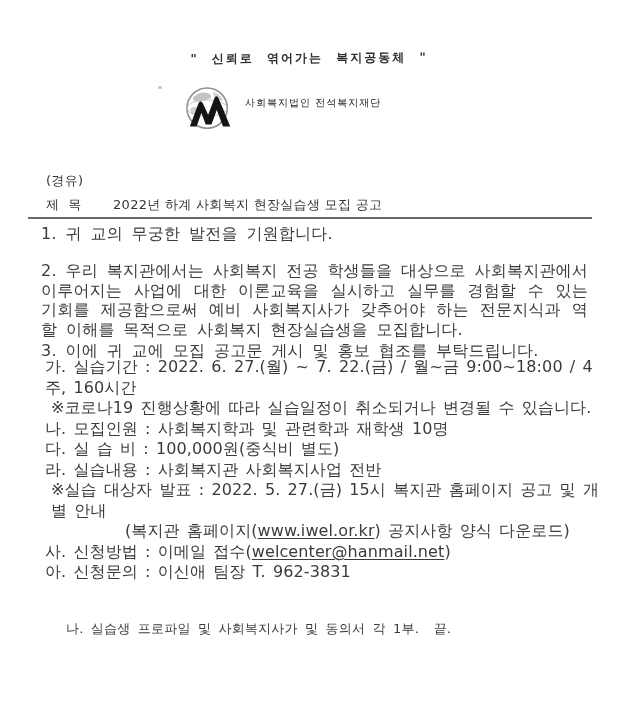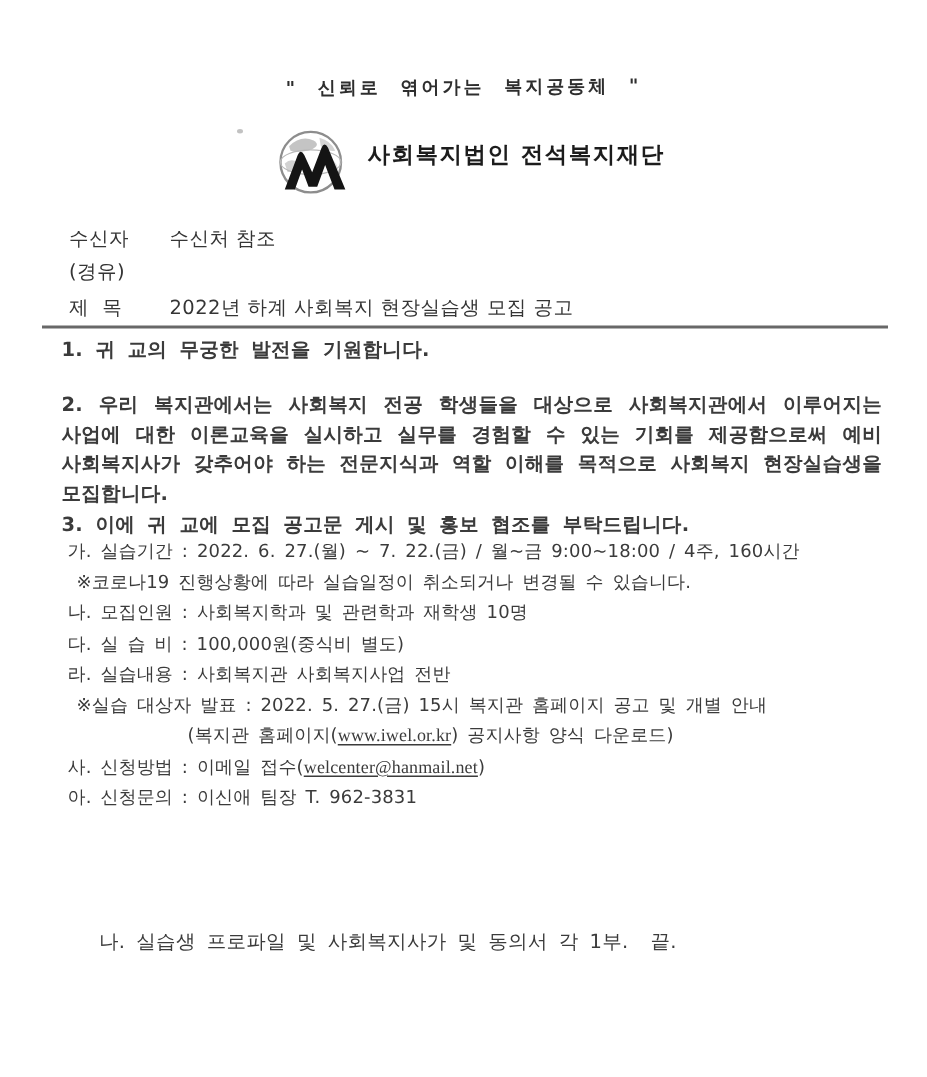--- a/index.html
+++ b/index.html
@@ -24,21 +24,21 @@
     transform:rotate(-0.4deg);
   }
 
   
   .logo-block {
     position:absolute; top:86px; left:184px;
     display:flex; align-items:center; gap:7px;
   }
   .logo-icon { display:block; width:54px; height:50px; }
   .org-foundation {
-    font-size:15px; font-weight:700; letter-spacing:1px;
+    font-size:10px; font-weight:400; letter-spacing:1px;
     color:#1c1c1c; margin-bottom:16px;
   }
   .org-name {
     font-size:22px; font-weight:800; letter-spacing:1.5px;
     color:#101010; line-height:1.05;
   }
 
   
   .scan-dot {
     position:absolute; top:86px; left:158px;
@@ -55,38 +55,37 @@
   .hdr-value { white-space:pre; }
 
   .divider {
     position:absolute; top:217px; left:28px; width:564px; height:2px;
     background:#4d4d4d; opacity:.85;
   }
 
   
   .body-block {
     position:absolute; top:224px; left:41px; width:547px;
-    font-size:13px; letter-spacing:.2px; word-spacing:3.5px;
+    font-size:16px; letter-spacing:.2px; word-spacing:3.5px;
     color:#3b3b3b;
-    font-weight:bold;
   }
   .body-block .p1 { line-height:20px; margin:0; }
   .body-block .p2 { line-height:19.5px; margin:17px 0 0 0; text-align:justify; }
   .body-block .p3 { line-height:20px; margin:2px 0 0 0; }
 
   
   .details {
     position:absolute; top:357px; left:45px; width:558px;
-    font-size:12px; line-height:20.5px;
+    font-size:16px; line-height:20.5px;
     letter-spacing:.1px; word-spacing:2px;
     color:#3b3b3b;
   }
   .details .note { padding-left:6px; }
   .details .sub-note { padding-left:80px; }
-  .doc-link { text-decoration:underline; color:inherit; text-underline-offset:2px;font-family:Liberation Serif, serif; }
+  .doc-link { text-decoration:underline; color:inherit; text-underline-offset:2px; }
 
   
   .attach {
     position:absolute; top:617px; left:35px; width:560px;
     font-size:13px; line-height:23.5px;
     letter-spacing:.2px; word-spacing:3px;
     color:#3b3b3b;
   }
   .attach .indent { padding-left:31px; }
 </style>
@@ -109,23 +108,20 @@
         <path d="M36 20 Q42 22 43 28 Q38 29 35 25 Z" fill="#c6c6c6" opacity="0.6"></path>
         <ellipse cx="24" cy="23" rx="21" ry="8.5" fill="none" stroke="#b9b9b9" stroke-width="0.8"></ellipse>
         <path d="M6 42 L15 18 Q17 13.5 19.5 18 L25 30 L31.5 13 Q33.5 8.5 36 13 L48 42 L40.5 42 L34 25 L28.5 40 L22.5 40 L18 28 L13 42 Z" fill="#141414"></path>
       </svg>
     </span>
     <div class="logo-text">
       <div class="org-foundation">사회복지법인 전석복지재단</div>
     </div>
   </div>
 
-  <div class="hdr hdr-recipient">
-    <span class="hdr-label">수신자</span><span class="hdr-value">수신처 참조</span>
-  </div>
   <div class="hdr hdr-via">(경유)</div>
   <div class="hdr hdr-subject">
     <span class="hdr-label">제  목</span><span class="hdr-value">2022년 하계 사회복지 현장실습생 모집 공고</span>
   </div>
 
   <div class="divider"></div>
 
   <div class="body-block">
     <p class="p1 line">1. 귀 교의 무궁한 발전을 기원합니다.</p>
     <p class="p2 line">2. 우리 복지관에서는 사회복지 전공 학생들을 대상으로 사회복지관에서 이루어지는 사업에 대한 이론교육을 실시하고 실무를 경험할 수 있는 기회를 제공함으로써 예비 사회복지사가 갖추어야 하는 전문지식과 역할 이해를 목적으로 사회복지 현장실습생을 모집합니다.</p>

